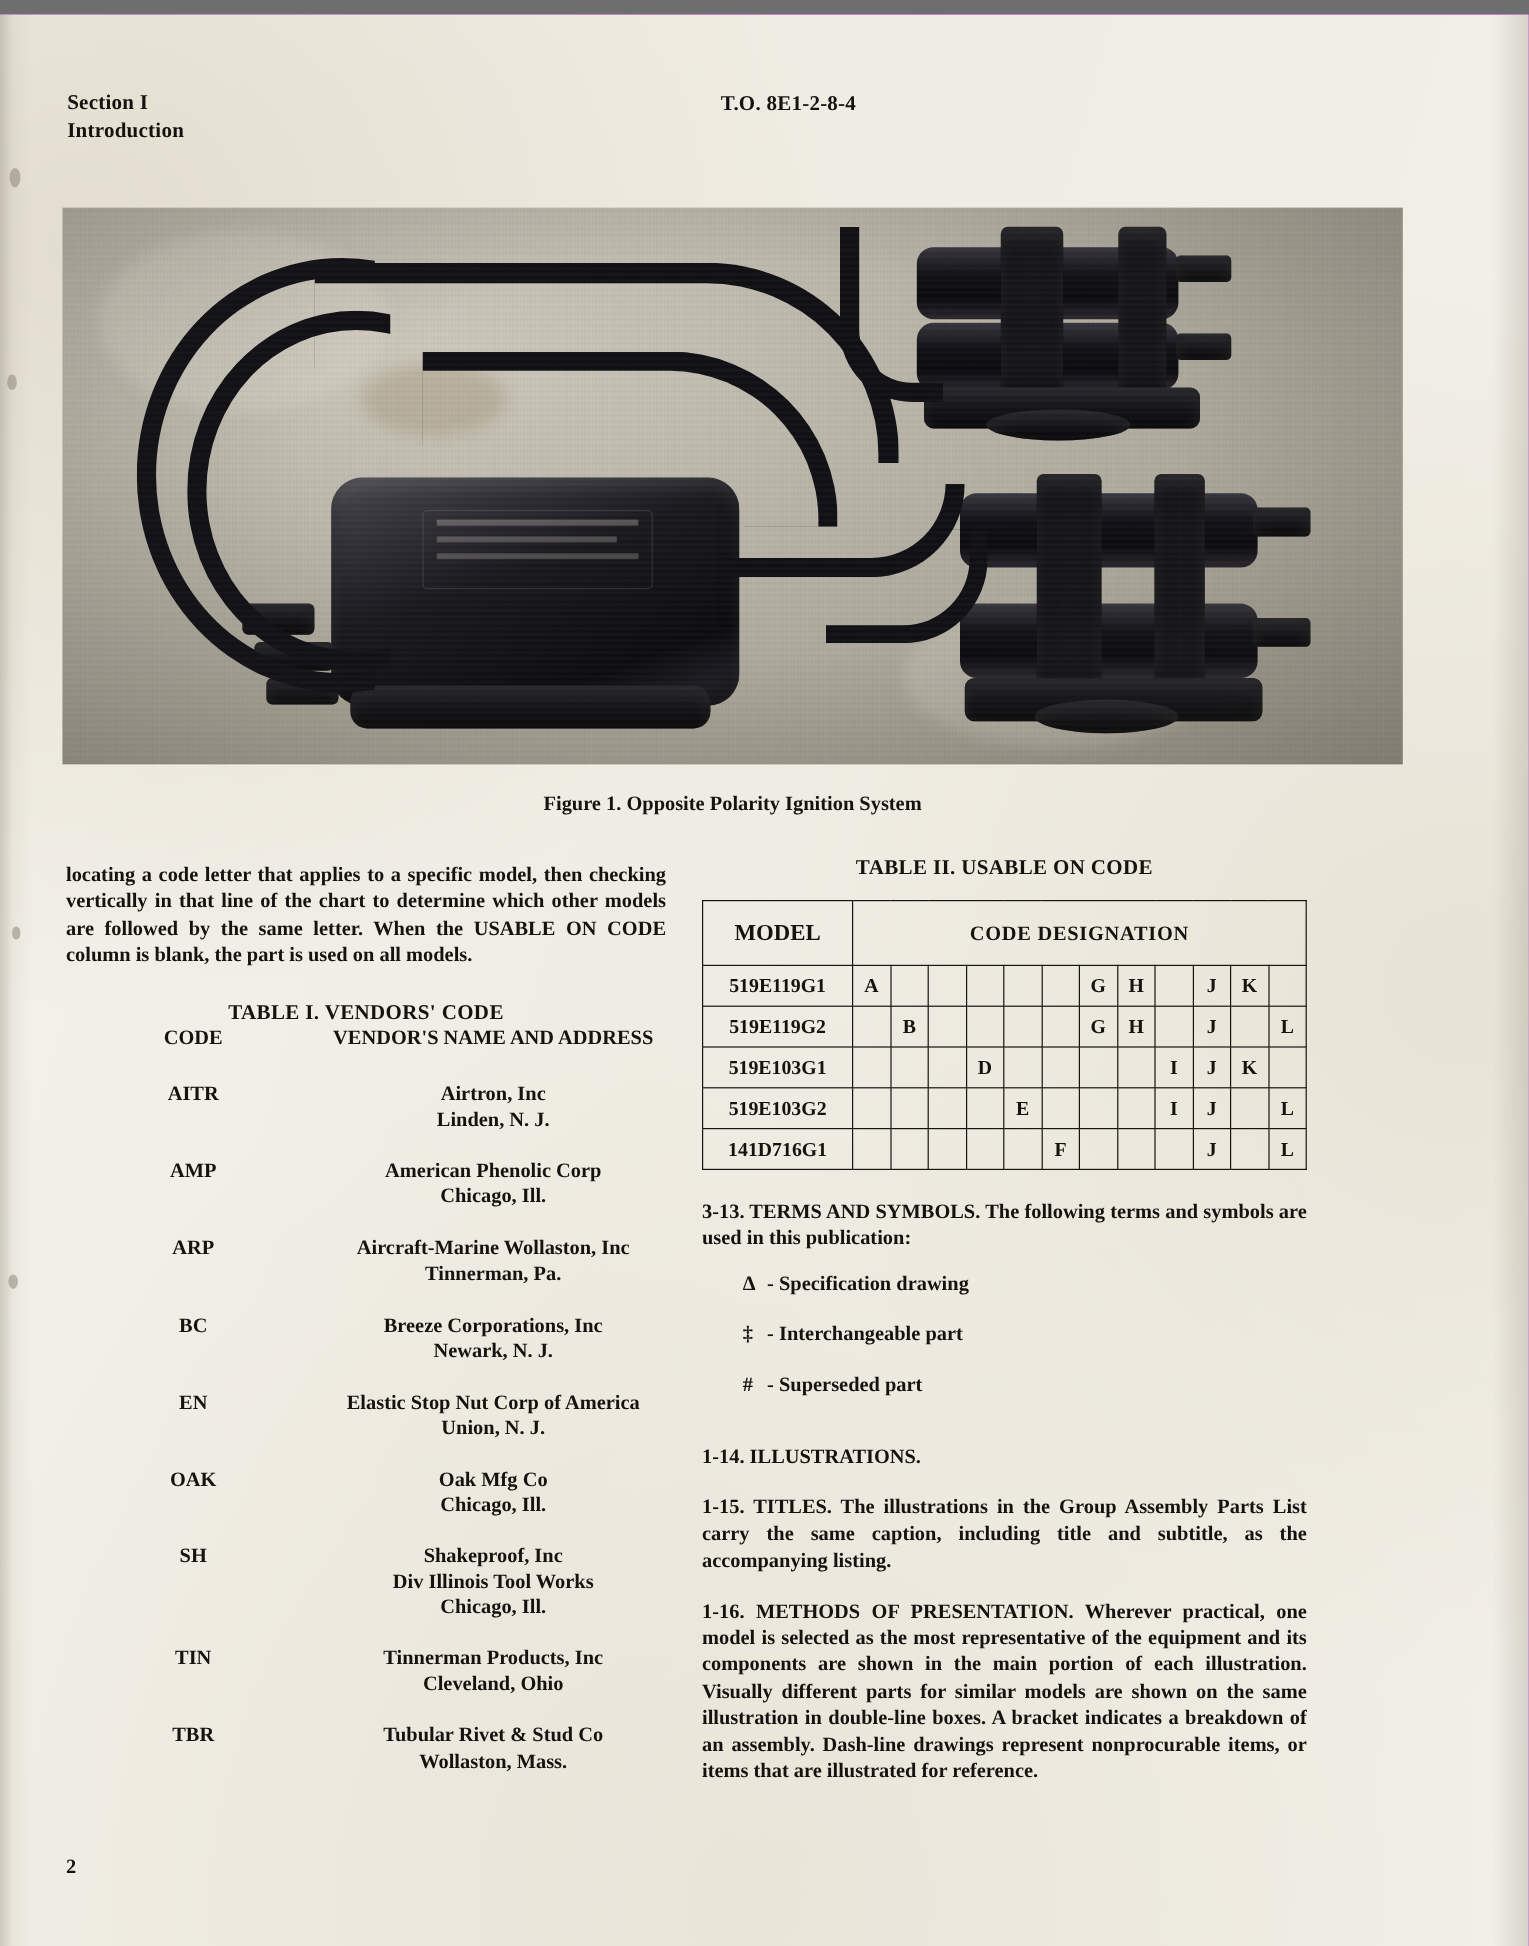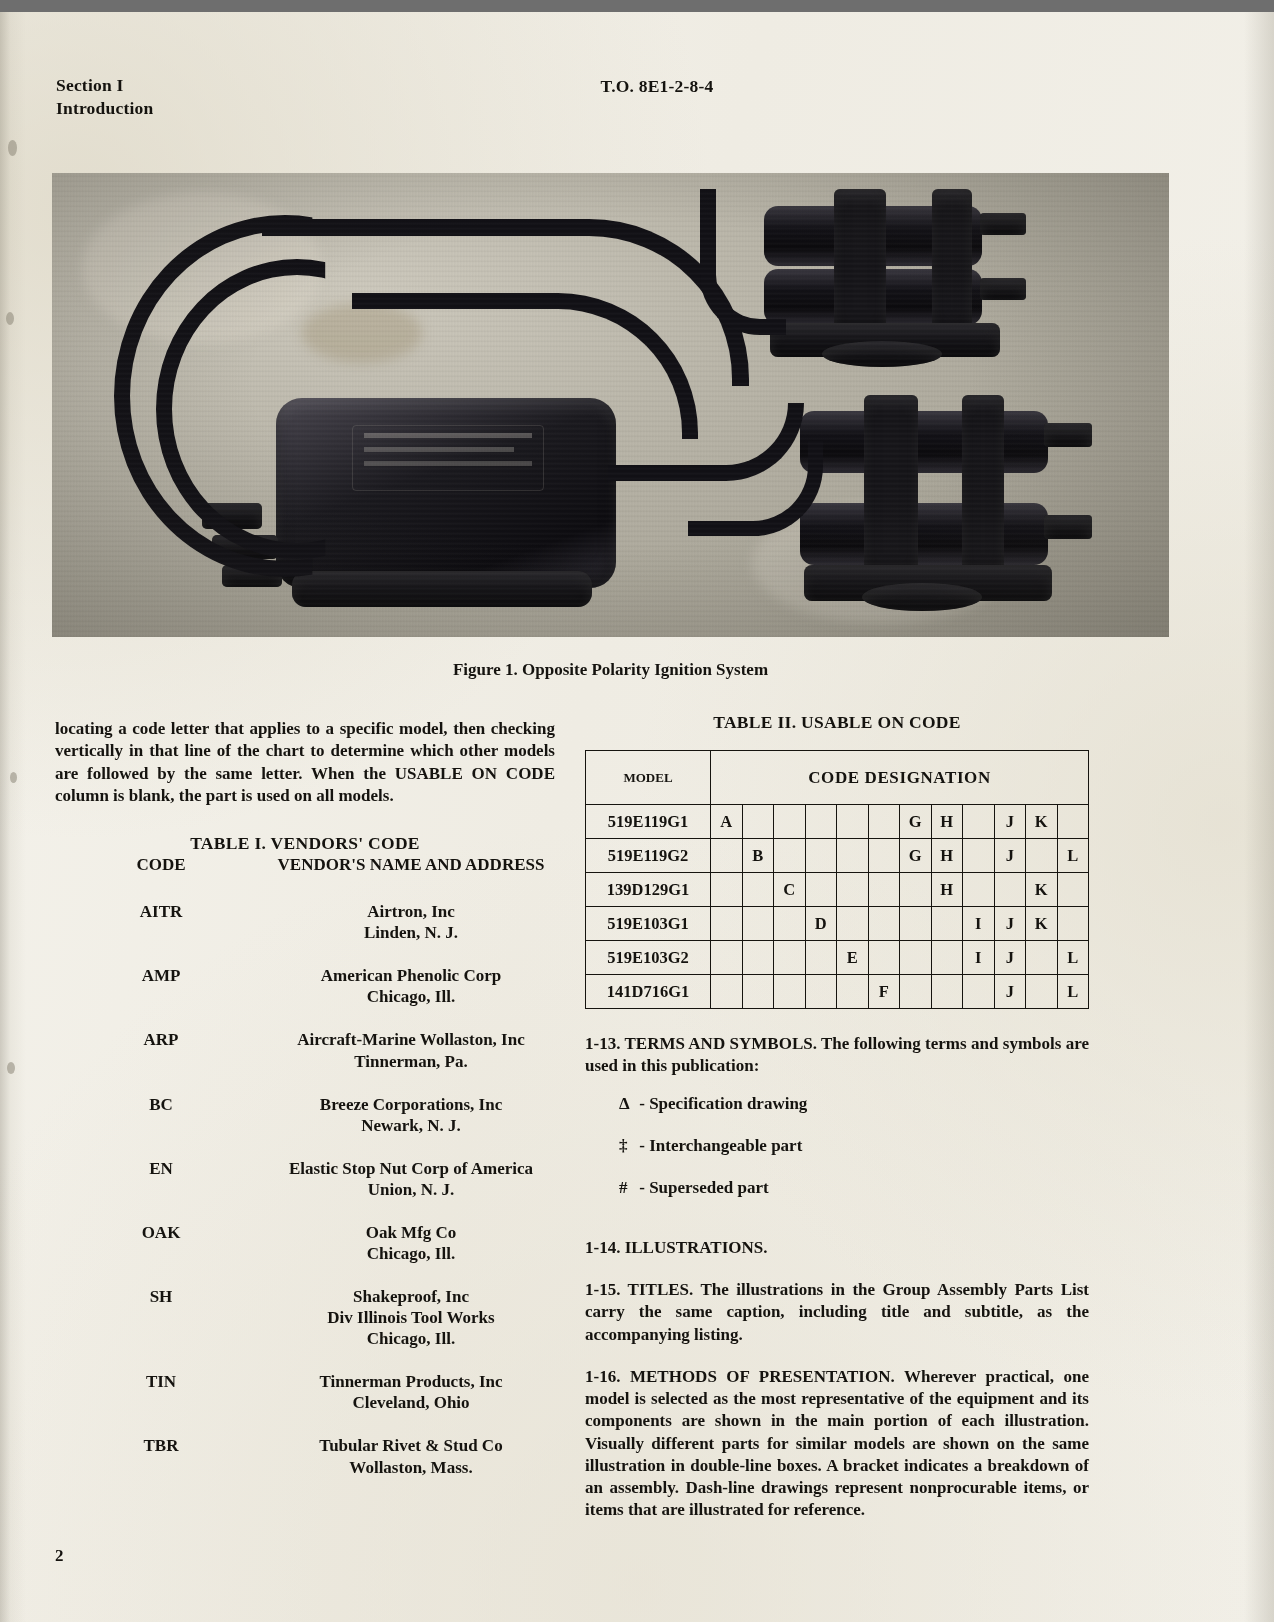--- a/index.html
+++ b/index.html
@@ -181,21 +181,21 @@
     table-layout: fixed;
   }
   .t2 th, .t2 td {
     border: 1.6px solid #16140f;
     text-align: center;
     font-weight: bold;
     font-size: 16.5px;
     height: 33px;
     padding: 0;
   }
-  .t2 th.model-head { width: 124px; font-size: 13px; height: 53px; }
+  .t2 th.model-head { width: 124px; font-size: 19px; height: 53px; }
   .t2 th.code-head { height: 53px; letter-spacing: 0.6px; font-size: 17px; }
   .t2 td.model-cell { font-size: 16.5px; }
   .t2 td.mark { font-size: 16.5px; }
 
   
   .sym-list { margin: 16px 0 0 0; padding: 0; list-style: none; }
   .sym-list li {
     font-size: 17px;
     font-weight: bold;
     padding: 0 0 22px 34px;
@@ -401,35 +401,20 @@
             <td class="mark"></td>
             <td class="mark"></td>
             <td class="mark">G</td>
             <td class="mark">H</td>
             <td class="mark"></td>
             <td class="mark">J</td>
             <td class="mark"></td>
             <td class="mark">L</td>
           </tr>
           <tr>
-            <td class="model-cell">139D129G1</td>
-            <td class="mark"></td>
-            <td class="mark"></td>
-            <td class="mark">C</td>
-            <td class="mark"></td>
-            <td class="mark"></td>
-            <td class="mark"></td>
-            <td class="mark"></td>
-            <td class="mark">H</td>
-            <td class="mark"></td>
-            <td class="mark"></td>
-            <td class="mark">K</td>
-            <td class="mark"></td>
-          </tr>
-          <tr>
             <td class="model-cell">519E103G1</td>
             <td class="mark"></td>
             <td class="mark"></td>
             <td class="mark"></td>
             <td class="mark">D</td>
             <td class="mark"></td>
             <td class="mark"></td>
             <td class="mark"></td>
             <td class="mark"></td>
             <td class="mark">I</td>
@@ -463,21 +448,21 @@
             <td class="mark"></td>
             <td class="mark"></td>
             <td class="mark"></td>
             <td class="mark">J</td>
             <td class="mark"></td>
             <td class="mark">L</td>
           </tr>
         </tbody>
       </table>
 
-      <p class="body-para" style="margin-top:24px;">1-13.  TERMS AND SYMBOLS. The following terms and symbols are used in this publication:</p>
+      <p class="body-para" style="margin-top:24px;">3-13.  TERMS AND SYMBOLS. The following terms and symbols are used in this publication:</p>
 
       <ul class="sym-list">
         <li>
           <span class="sym-glyph">Δ</span>
           <span>- Specification drawing</span>
         </li>
         <li>
           <span class="sym-glyph">‡</span>
           <span>- Interchangeable part</span>
         </li>

